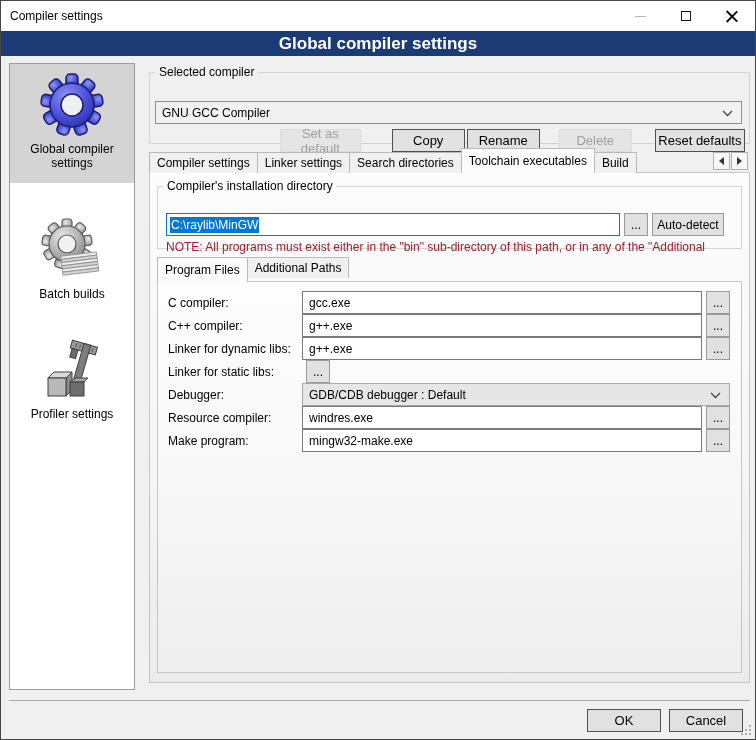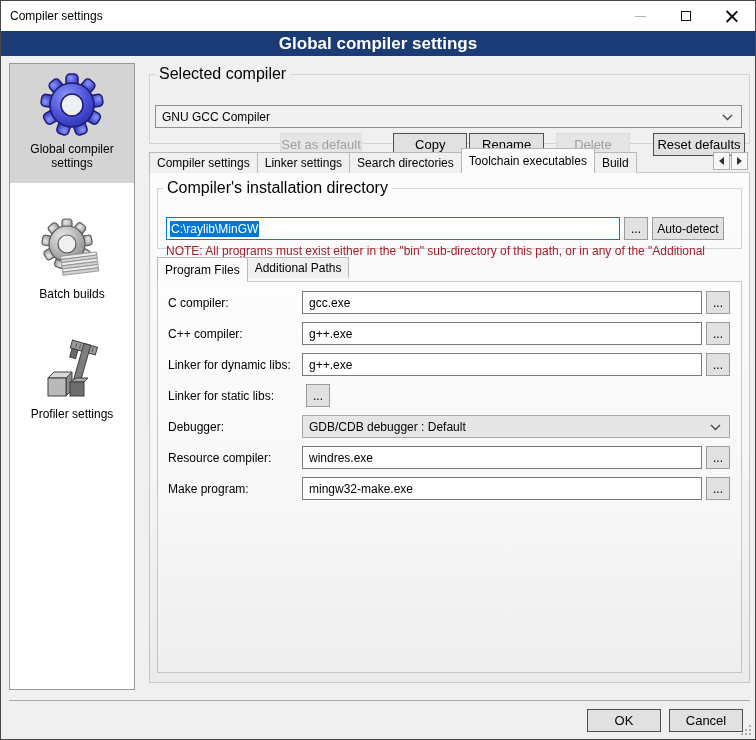--- a/index.html
+++ b/index.html
@@ -27,35 +27,35 @@
   .sidebar{position:absolute;left:8px;top:62px;width:126px;height:627px;background:#fff;border:1px solid #9a9a9a;overflow:hidden;}
   .side-item{display:flex;flex-direction:column;align-items:center;padding-top:9px;}
   .side-item .icon64{width:64px;height:64px;}
   .side-item .side-label{margin-top:5px;text-align:center;line-height:14px;width:104px;}
   .side-item.selected{background:#d4d4d4;height:119px;}
   .side-item.item2{margin-top:8px;height:112px;}
   .side-item.item3{margin-top:26px;height:112px;}
 
   
   fieldset.gbox{position:absolute;margin:0;padding:0;border:1px solid #d4d4d4;}
-  fieldset.gbox legend{font-size:16px;padding:0 4px;margin-left:5px;}
+  fieldset.gbox legend{font-size:12px;padding:0 4px;margin-left:5px;}
 
   .gb-compiler{left:148px;top:64px;width:601px;height:79px;}
 
   .combo{position:absolute;display:flex;align-items:center;height:23px;border:1px solid #8f8f8f;background:#f1f1f1;padding:0 6px;}
   .combo .chev{position:absolute;right:8px;top:8px;}
   .compiler-combo{left:5px;top:22px;width:587px;}
 
   .btnrow{position:absolute;left:0;top:50px;width:595px;height:23px;display:flex;}
   .btn{height:23px;background:#e1e1e1;border:1px solid #4f4f4f;font-size:13px;display:flex;align-items:center;justify-content:center;padding:0;}
   .btn.disabled{background:#e5e5e5;border:1px solid #dcdcdc;color:#9f9f9f;}
   .b-setdef{width:84px;margin-left:130px;}
   .b-copy{width:76px;margin-left:31px;}
   .b-rename{width:76px;margin-left:2px;}
-  .b-delete{width:76px;margin-left:12px;}
+  .b-delete{width:76px;margin-left:19px;}
   .b-reset{width:94px;margin-left:23px;}
 
   
   .tabstrip{position:absolute;left:148px;top:147px;width:601px;height:25px;z-index:3;}
   .tabs-clip{position:absolute;left:0;bottom:0;width:566px;height:25px;overflow:hidden;display:flex;align-items:flex-end;}
   .tab{flex:none;height:21px;line-height:20px;padding:0 7px;background:#f0f0f0;border:1px solid #b9b9b9;border-bottom:none;margin-right:-1px;white-space:nowrap;position:relative;z-index:1;}
   .tab.selected{height:25px;line-height:24px;background:#fbfbfb;z-index:4;}
   .tab-arrows{position:absolute;right:2px;bottom:3px;display:flex;}
   .arrow-btn{width:17px;height:18px;background:#f7f7f7;border:1px solid #b0b0b0;display:flex;align-items:center;justify-content:center;padding:0;margin-left:1px;}
   .tri-left{width:0;height:0;border-top:4px solid transparent;border-bottom:4px solid transparent;border-right:5px solid #333;}
@@ -69,21 +69,21 @@
   .path-selection{background:#0078d7;color:#fff;padding:1px 1px;white-space:pre;}
   .mini-btn{position:absolute;width:24px;height:23px;background:#e1e1e1;border:1px solid #9a9a9a;font-size:12px;display:flex;align-items:center;justify-content:center;padding:0;}
   .b-browse-path{left:466px;top:20px;}
   .b-autodetect{position:absolute;left:494px;top:20px;width:72px;height:23px;background:#e1e1e1;border:1px solid #9a9a9a;display:flex;align-items:center;justify-content:center;padding:0;font-size:12px;}
   .note{position:absolute;left:8px;top:47px;width:572px;white-space:nowrap;overflow:hidden;color:#a0202c;}
 
   
   .subtabstrip{position:absolute;left:156px;top:256px;height:25px;display:flex;align-items:flex-start;z-index:5;}
   .subpage{position:absolute;left:156px;top:280px;width:585px;height:392px;border:1px solid #c6c6c6;background:linear-gradient(#fdfdfd 0%,#f7f7f7 60%,#eeeeee 100%);z-index:4;padding:9px 10px 0 10px;}
 
-  .frow{display:flex;align-items:center;height:23px;margin-bottom:8px;}
+  .frow{display:flex;align-items:center;height:23px;}
   .frow .flabel{width:134px;flex:none;}
   .textbox{height:23px;border:1px solid #7a7a7a;background:#fff;display:flex;align-items:center;padding:0 6px;}
   .frow .textbox{width:400px;flex:none;}
   .frow .mini{position:static;margin-left:4px;flex:none;}
   .frow .combo-inline{position:relative;width:428px;flex:none;height:23px;border:1px solid #a8a8a8;background:#e6e6e6;display:flex;align-items:center;padding:0 6px;}
   .combo-inline .chev{position:absolute;right:8px;top:8px;}
   .mini{width:24px;height:23px;background:#e1e1e1;border:1px solid #9a9a9a;font-size:12px;display:flex;align-items:center;justify-content:center;padding:0;}
 
   
   .divider{position:absolute;left:8px;top:699px;width:741px;height:1px;background:#a8a8a8;}

